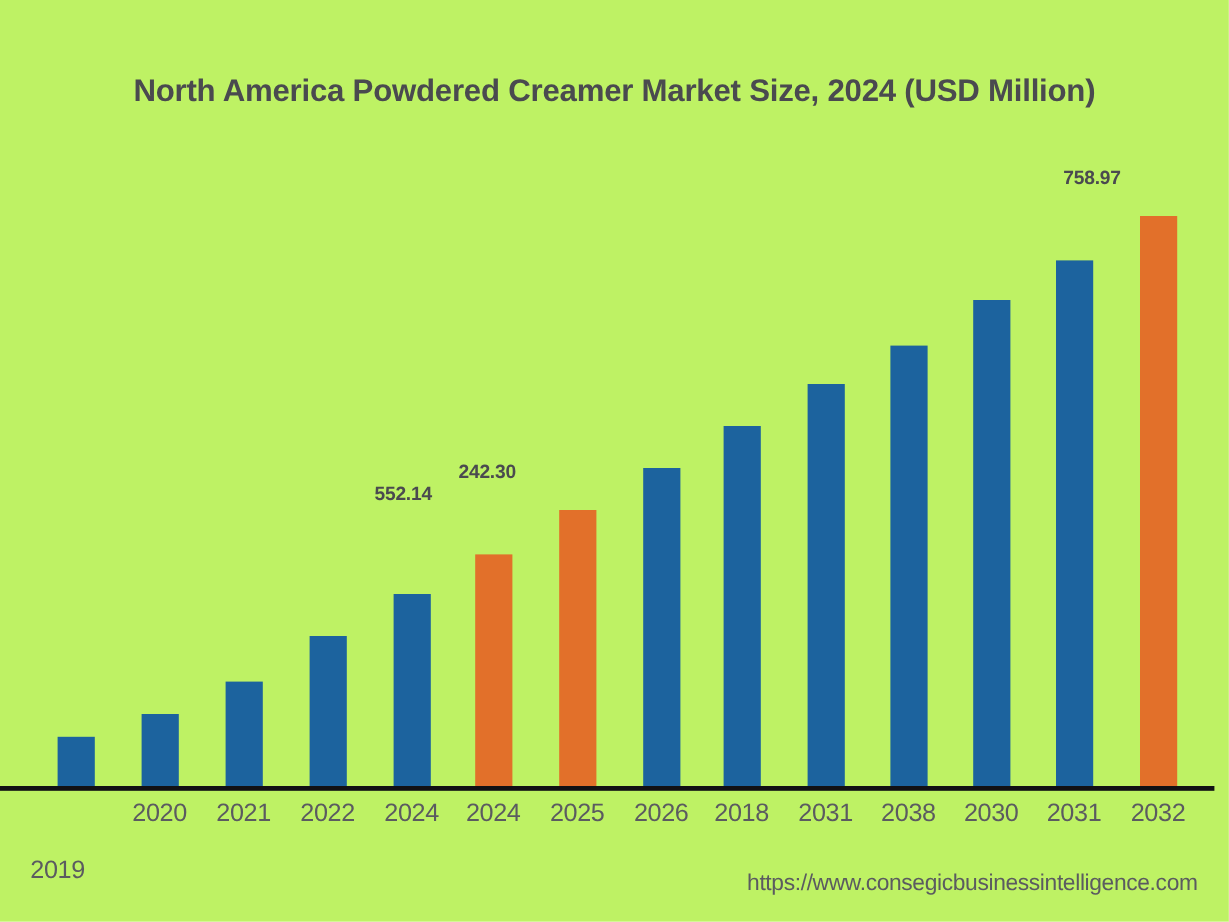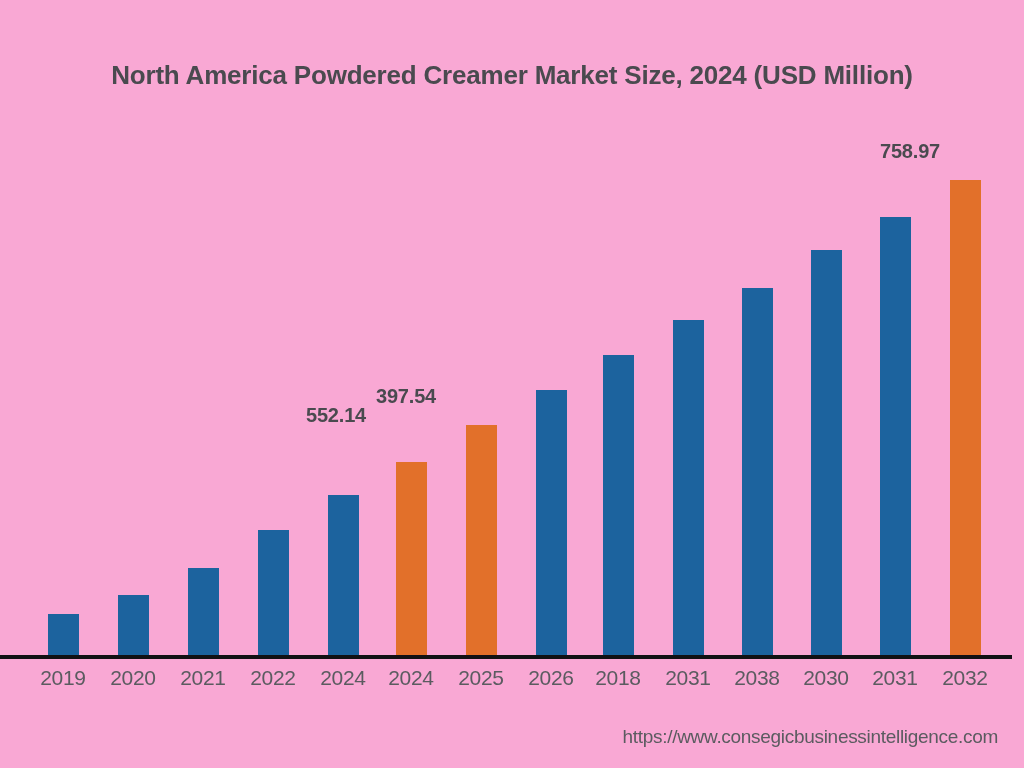--- a/index.html
+++ b/index.html
@@ -13,21 +13,21 @@
     height: 768px;
     overflow: hidden;
     font-family: "Liberation Sans", sans-serif;
     -webkit-font-smoothing: antialiased;
   }
 
   .page {
     position: relative;
     width: 1024px;
     height: 768px;
-    background: #f9a8d4;
+    background: #bef264;
   }
 
   
   .chart-title {
     position: absolute;
     left: 0;
     top: 60px;
     width: 1024px;
     text-align: center;
     font-size: 26px;
@@ -76,21 +76,21 @@
     color: #5b5b60;
     letter-spacing: -0.3px;
   }
 
   
   .vlabel {
     position: absolute;
     width: 140px;
     margin-left: -70px;
     text-align: center;
-    font-size: 20px;
+    font-size: 16px;
     font-weight: 600;
     color: #4a4a4f;
     letter-spacing: -0.2px;
     white-space: nowrap;
   }
 
   
   .source-url {
     position: absolute;
     right: 26px;
@@ -120,29 +120,29 @@
         <div class="bar blue" style="left: 536px; height: 265px; bottom: 5px;"></div>
         <div class="bar blue" style="left: 603px; height: 300px; bottom: 5px;"></div>
         <div class="bar blue" style="left: 673px; height: 335px; bottom: 5px;"></div>
         <div class="bar blue" style="left: 742px; height: 367px; bottom: 5px;"></div>
         <div class="bar blue" style="left: 811px; height: 405px; bottom: 5px;"></div>
         <div class="bar blue" style="left: 880px; height: 438px; bottom: 5px;"></div>
         <div class="bar orange" style="left: 950px; height: 475px; bottom: 5px;"></div>
       </div>
     <div id="vlabels-layer">
         <div class="vlabel" style="left: 336px; top: 404px;">552.14</div>
-        <div class="vlabel" style="left: 406px; top: 385px;">397.54</div>
+        <div class="vlabel" style="left: 406px; top: 385px;">242.30</div>
         <div class="vlabel" style="left: 910px; top: 140px;">758.97</div>
       </div>
   </div>
 
   <div class="axis-line"></div>
 
   <div id="xlabels-layer">
-      <div class="xlabel" style="left: 63px;">2019</div>
+      <div class="xlabel" style="left: 48px; margin-top: 48px;">2019</div>
       <div class="xlabel" style="left: 133px;">2020</div>
       <div class="xlabel" style="left: 203px;">2021</div>
       <div class="xlabel" style="left: 273px;">2022</div>
       <div class="xlabel" style="left: 343px;">2024</div>
       <div class="xlabel" style="left: 411px;">2024</div>
       <div class="xlabel" style="left: 481px;">2025</div>
       <div class="xlabel" style="left: 551px;">2026</div>
       <div class="xlabel" style="left: 618px;">2018</div>
       <div class="xlabel" style="left: 688px;">2031</div>
       <div class="xlabel" style="left: 757px;">2038</div>

